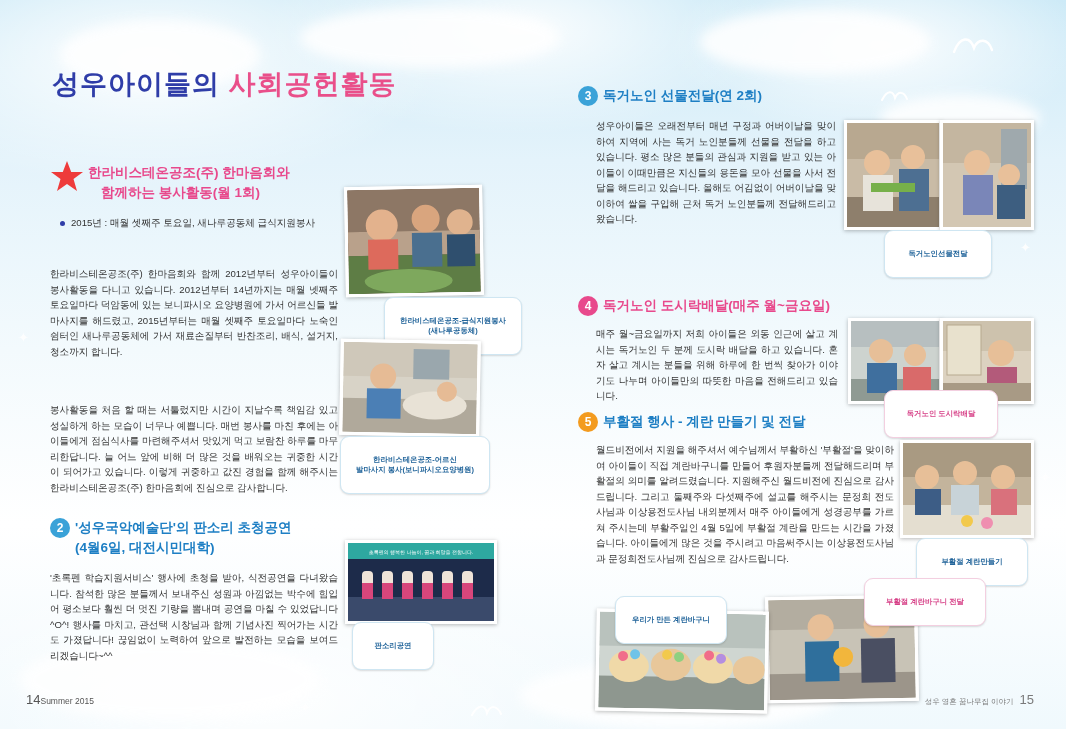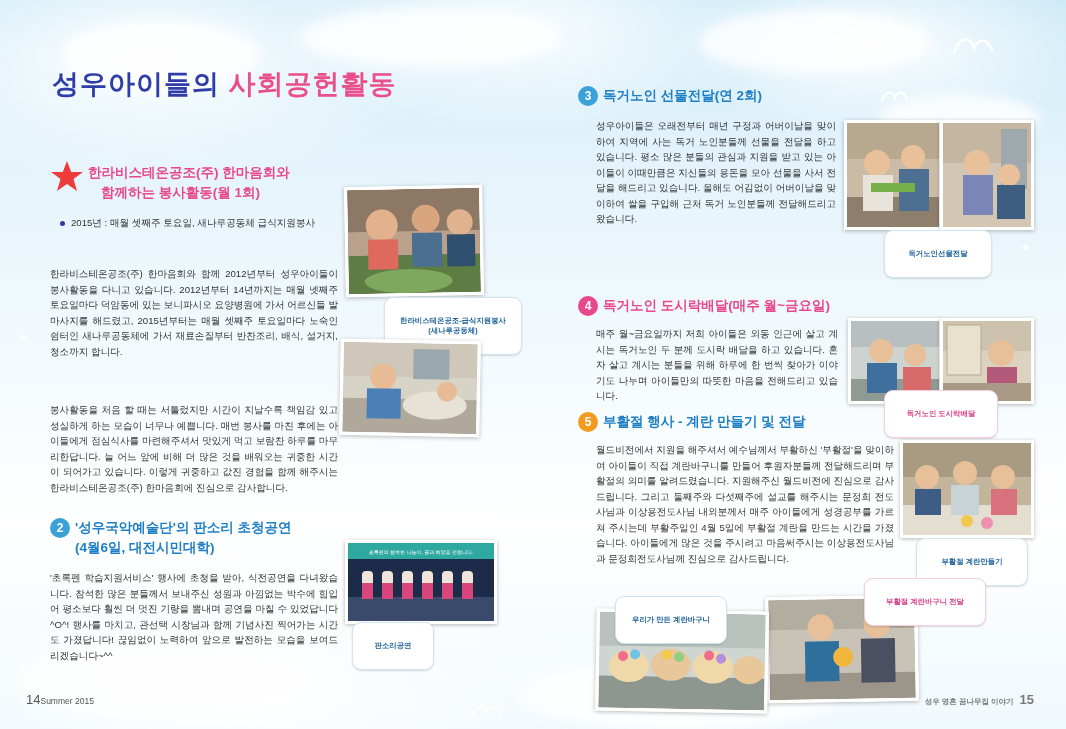--- a/index.html
+++ b/index.html
@@ -63,21 +63,21 @@
     border-radius:9px;font-size:7.4px;color:#21649a;font-weight:bold;
     padding:18px 7px;line-height:1.35;text-align:center;
     box-shadow:0 1px 2px rgba(0,0,0,.14);
     white-space:pre-line;
   }
   .caption.pinkc{color:#d63f86;border-color:#f3cfe0;}
   
   .pg-left{position:absolute;left:26px;bottom:22px;font-size:13px;color:#333;font-weight:bold;}
   .pg-left span{font-size:8.5px;font-weight:normal;color:#555;}
   .pg-right{position:absolute;right:26px;bottom:22px;font-size:13px;color:#333;font-weight:bold;}
-  .pg-right span{font-size:7.5px;font-weight:bold;margin-right:6px;color:#7a7a7a;}
+  .pg-right span{font-size:7.5px;font-weight:normal;margin-right:6px;color:#7a7a7a;}
 </style>
 </head>
 <body>
 
 <div class="page">
 
   <div class="cloud" style="left:60px;top:20px;width:200px;height:70px;"></div>
   <div class="cloud" style="left:300px;top:8px;width:260px;height:60px;"></div>
   <div class="cloud" style="left:700px;top:10px;width:230px;height:64px;"></div>
   <div class="cloud" style="left:880px;top:95px;width:160px;height:46px;"></div>
@@ -141,20 +141,22 @@
       <rect width="134" height="90" fill="#d8d3c7"></rect>
       <rect x="0" y="0" width="134" height="34" fill="#cfc8ba"></rect>
       <rect x="70" y="6" width="36" height="30" fill="#9aa7ad"></rect>
       <rect x="0" y="56" width="134" height="34" fill="#b0a99b"></rect>
       <circle cx="40" cy="34" r="13" fill="#e6bb95"></circle>
       <rect x="24" y="46" width="34" height="30" fill="#4b7fb5"></rect>
       <ellipse cx="92" cy="62" rx="32" ry="14" fill="#e8e2d6"></ellipse>
       <circle cx="104" cy="48" r="10" fill="#e6bb95"></circle>
     </svg>
   </div>
+  <div class="caption" style="left:340px;top:436px;width:134px;">한라비스테온공조-어르신
+발마사지 봉사(보니파시오요양병원)</div>
 
   <div style="position:absolute;left:50px;top:518px;width:290px;">
     <div class="h-sect">
       <span class="num-badge badge-2">2</span><span>'성우국악예술단'의 판소리 초청공연</span>
     </div>
     <div class="h-sect" style="padding-left:25px;">(4월6일, 대전시민대학)</div>
   </div>
 
   <div class="bodytext" style="position:absolute;left:50px;top:570px;width:288px;">'초록펜 학습지원서비스' 행사에 초청을 받아, 식전공연을 다녀왔습니다. 참석한 많은 분들께서 보내주신 성원과 아낌없는 박수에 힘입어 평소보다 훨씬 더 멋진 기량을 뽐내며 공연을 마칠 수 있었답니다^O^! 행사를 마치고, 관선택 시창님과 함께 기념사진 찍어가는 시간도 가졌답니다! 끊임없이 노력하여 앞으로 발전하는 모습을 보여드리겠습니다~^^</div>
 

